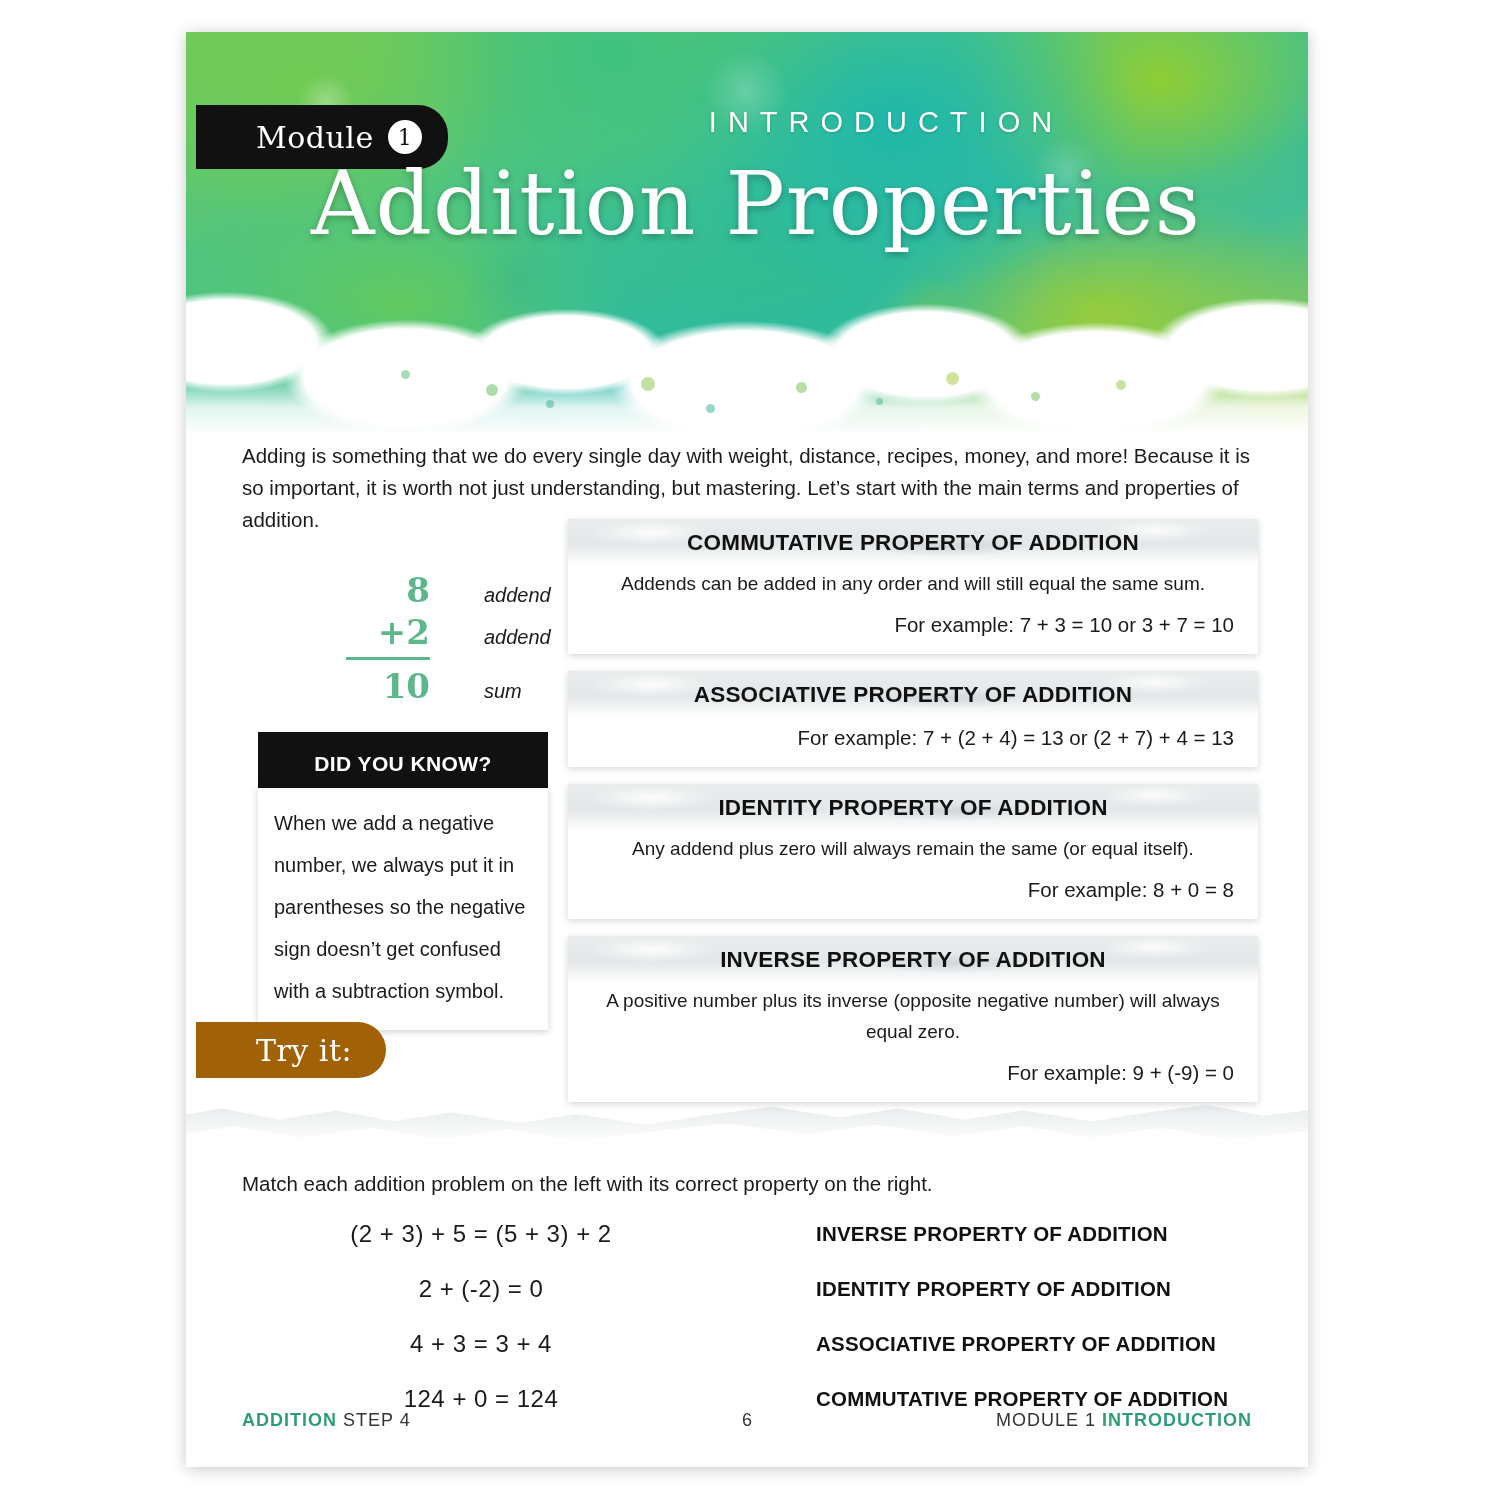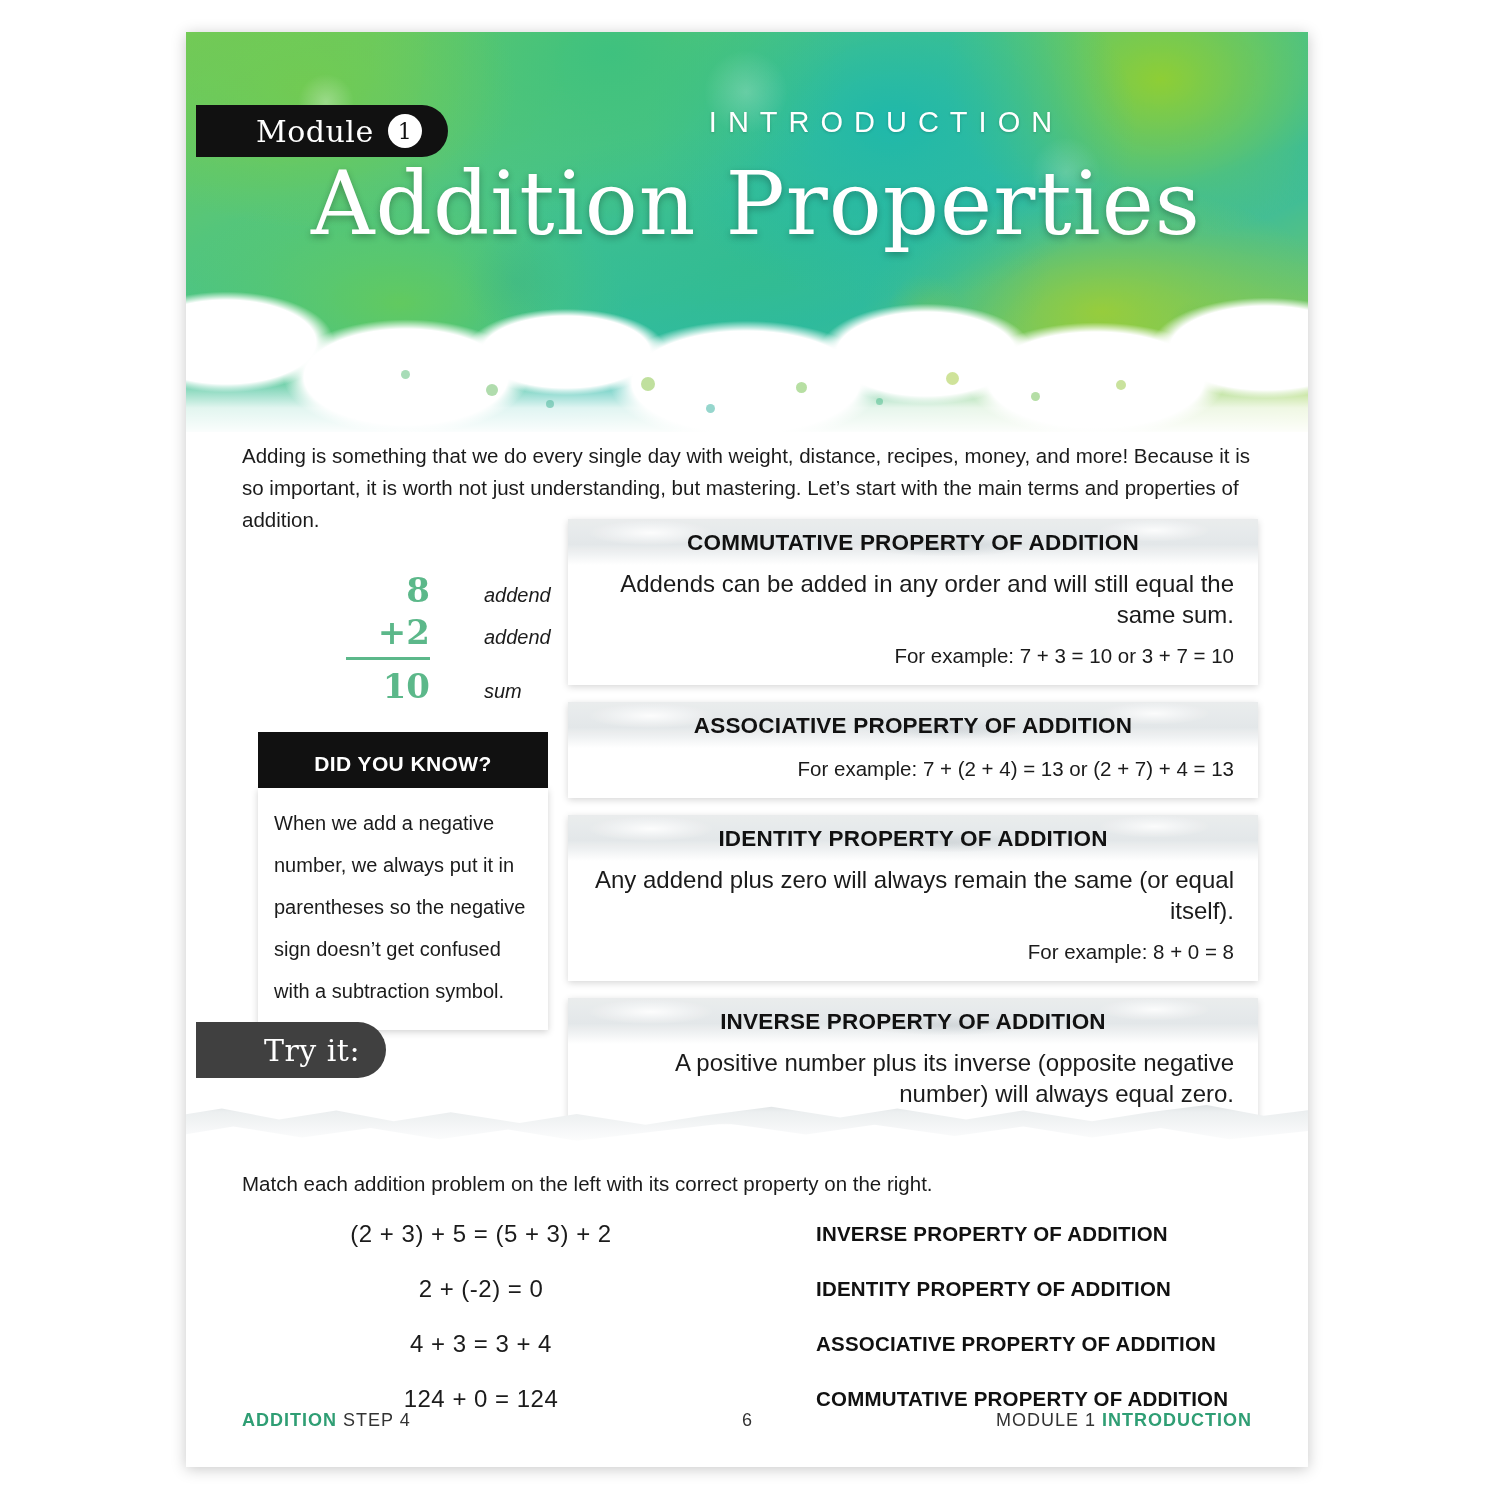--- a/index.html
+++ b/index.html
@@ -89,21 +89,21 @@
     position: absolute;
     border-radius: 50%;
     opacity: 0.55;
   }
 
   
   .module-badge {
     position: absolute;
     left: 10px;
     top: 73px;
-    height: 52px;
+    height: 64px;
     background: #111111;
     color: #ffffff;
     display: flex;
     align-items: center;
     padding: 0 26px 0 60px;
     border-radius: 0 30px 30px 0;
     gap: 14px;
   }
   .module-badge .m-text {
     font-family: "DejaVu Serif", serif;
@@ -250,22 +250,22 @@
     position: relative;
     text-align: center;
     font-size: 22.5px;
     font-weight: bold;
     color: #111111;
     padding: 11px 10px 10px 10px;
     letter-spacing: 0.2px;
   }
   .prop-body {
     position: relative;
-    text-align: right;
-    font-size: 24px;
+    text-align: center;
+    font-size: 19px;
     line-height: 31px;
     color: #1b1b1b;
     padding: 2px 24px 6px 24px;
   }
   .prop-example {
     position: relative;
     text-align: right;
     font-size: 20.5px;
     line-height: 31px;
     color: #1b1b1b;
@@ -299,25 +299,25 @@
     background: linear-gradient(to bottom, #9aa2a6 0%, #ffffff 16%, #ffffff 100%);
     clip-path: polygon(0% 30%, 5% 18%, 11% 32%, 17% 20%, 23% 34%, 29% 22%, 35% 36%, 42% 24%, 48% 14%, 55% 28%, 61% 16%, 68% 30%, 74% 18%, 80% 32%, 86% 20%, 92% 34%, 100% 22%, 100% 100%, 0% 100%);
   }
 
   
   .tryit {
     position: absolute;
     left: 10px;
     top: 990px;
     height: 56px;
-    background: #404040;
+    background: #a16207;
     color: #ffffff;
     display: flex;
     align-items: center;
-    justify-content: flex-end;
+    justify-content: flex-start;
     padding: 0 26px 0 60px;
     border-radius: 0 30px 30px 0;
     width: 190px;
     box-sizing: border-box;
   }
   .tryit span {
     font-family: "DejaVu Serif", serif;
     font-size: 30px;
     letter-spacing: 0.5px;
   }

